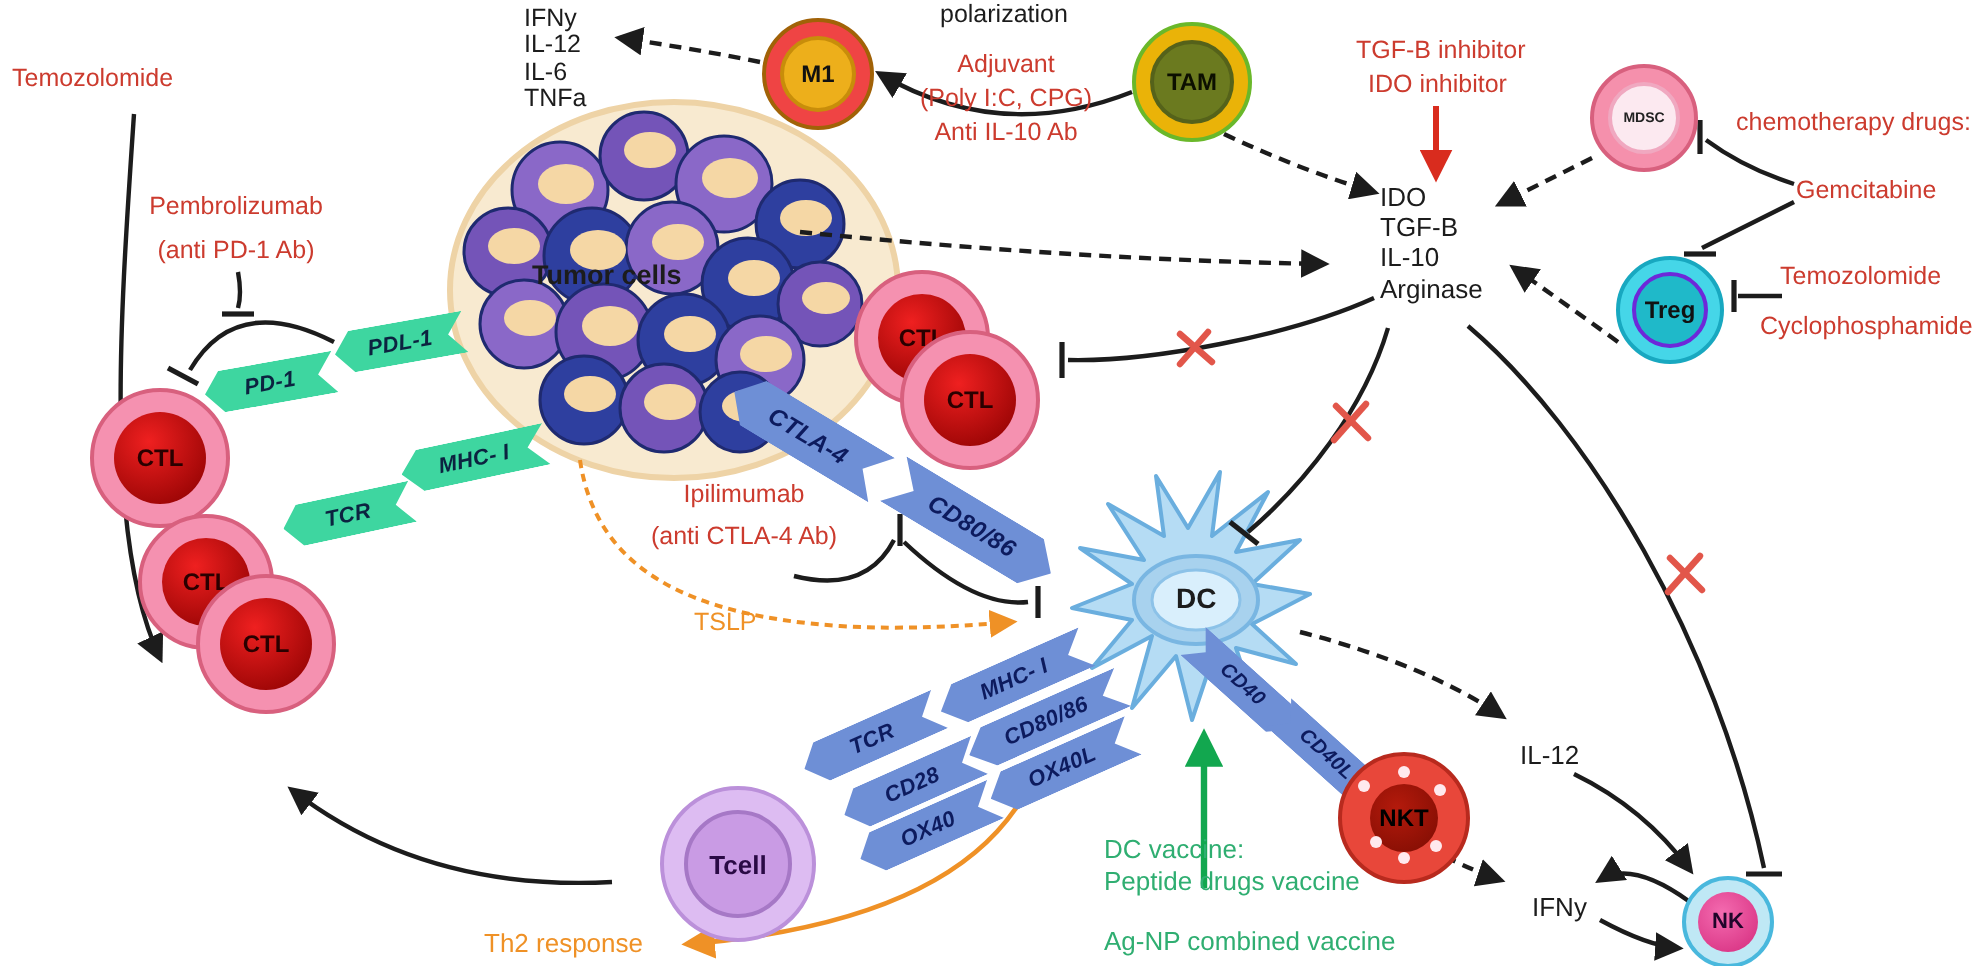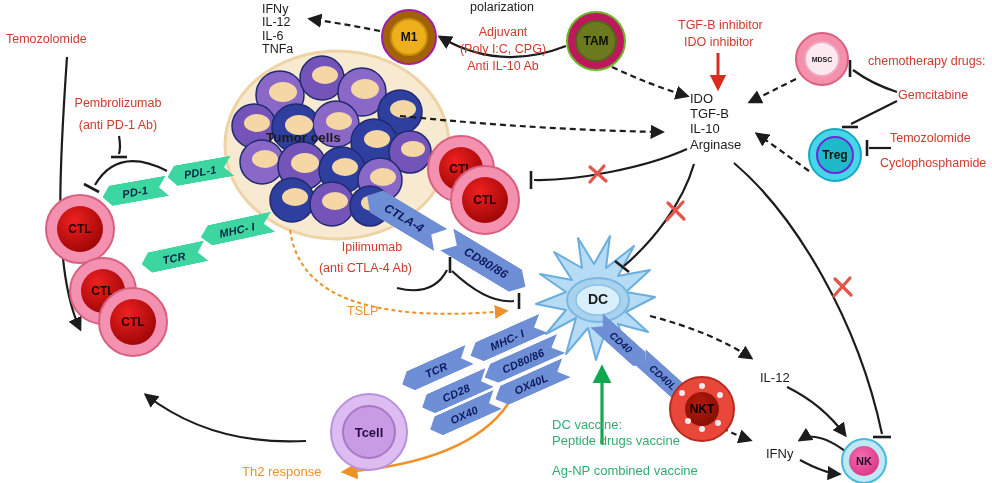--- a/index.html
+++ b/index.html
@@ -15,23 +15,23 @@
         font-weight:bold;font-style:italic;font-size:11px;letter-spacing:.2px;}
   .chevL{clip-path:polygon(13% 0,100% 0,87% 50%,100% 100%,13% 100%,0 50%);}
   .chevR{clip-path:polygon(0 0,87% 0,100% 50%,87% 100%,0 100%,13% 50%);}
   .gchev{background:#3ed6a0;color:#0c2340;}
   .bchev{background:#6e8fd6;color:#0d1b5e;}
   
   .cell{position:absolute;z-index:4;border-radius:50%;display:flex;align-items:center;justify-content:center;}
   .cell .core{border-radius:50%;display:flex;align-items:center;justify-content:center;font-weight:bold;color:#111;}
   .ctl{background:#f591b0;border:2px solid #d8607e;}
   .ctl .core{background:radial-gradient(circle at 38% 32%, #ef2020, #9e0606 78%);color:#2a0000;font-size:12px;}
-  .m1{background:#a16207;border:2px solid #a21caf;}
+  .m1{background:#ef4444;border:2px solid #a16207;}
   .m1 .core{background:#edaf1b;border:2px solid #c88d0a;font-size:12px;}
-  .tam{background:#be185d;border:2px solid #6ab82a;}
+  .tam{background:#eab308;border:2px solid #6ab82a;}
   .tam .core{background:#6b7a1f;border:2px solid #55621a;font-size:12px;color:#0c0f00;}
   .mdsc{background:#f590ac;border:2px solid #d8607e;}
   .mdsc .core{background:#fce9f0;border:2px solid #f0a8c0;font-size:7px;color:#222;}
   .treg{background:#45d6e8;border:2px solid #18a8c0;}
   .treg .core{background:#1fb9c9;border:2px solid #6d28d9;font-size:12px;}
   .tcell{background:#ddbcf2;border:2px solid #bb90da;}
   .tcell .core{background:#c99be4;border:2px solid #a678c6;font-size:13px;color:#2a0a45;}
   .nkt{background:#e8473a;border:2px solid #b82a1e;position:absolute;}
   .nkt .core{background:radial-gradient(circle at 40% 35%, #b41a0c, #7c0c02);font-size:12px;color:#000;}
   .nk{background:#bfe8f5;border:2px solid #49b8dd;}
@@ -314,21 +314,21 @@
   <div class="lbl blk" style="left:690px;top:107px;font-size:13px;">TGF-B</div>
   <div class="lbl blk" style="left:690px;top:122px;font-size:13px;">IL-10</div>
   <div class="lbl blk" style="left:690px;top:138px;font-size:13px;">Arginase</div>
 
   <div class="lbl red ctr" style="left:62px;top:96px;width:112px;">Pembrolizumab</div>
   <div class="lbl red ctr" style="left:62px;top:118px;width:112px;">(anti PD-1 Ab)</div>
 
   <div class="lbl blk bold" style="left:266px;top:131px;font-size:13.5px;z-index:6;">Tumor cells</div>
 
   <div class="lbl red ctr" style="left:318px;top:240px;width:108px;">Ipilimumab</div>
-  <div class="lbl red ctr" style="left:304px;top:261px;width:108px;text-align:right;">(anti CTLA-4 Ab)</div>
+  <div class="lbl red ctr" style="left:318px;top:261px;width:108px;">(anti CTLA-4 Ab)</div>
 
   <div class="lbl org" style="left:347px;top:304px;">TSLP</div>
   <div class="lbl org" style="left:242px;top:465px;font-size:13px;">Th2 response</div>
 
   <div class="lbl blk bold" style="left:588px;top:292px;font-size:14px;z-index:6;">DC</div>
 
   <div class="lbl grn" style="left:552px;top:418px;font-size:13px;">DC vaccine:</div>
   <div class="lbl grn" style="left:552px;top:434px;font-size:13px;">Peptide drugs vaccine</div>
   <div class="lbl grn" style="left:552px;top:464px;font-size:13px;">Ag-NP combined vaccine</div>
 

